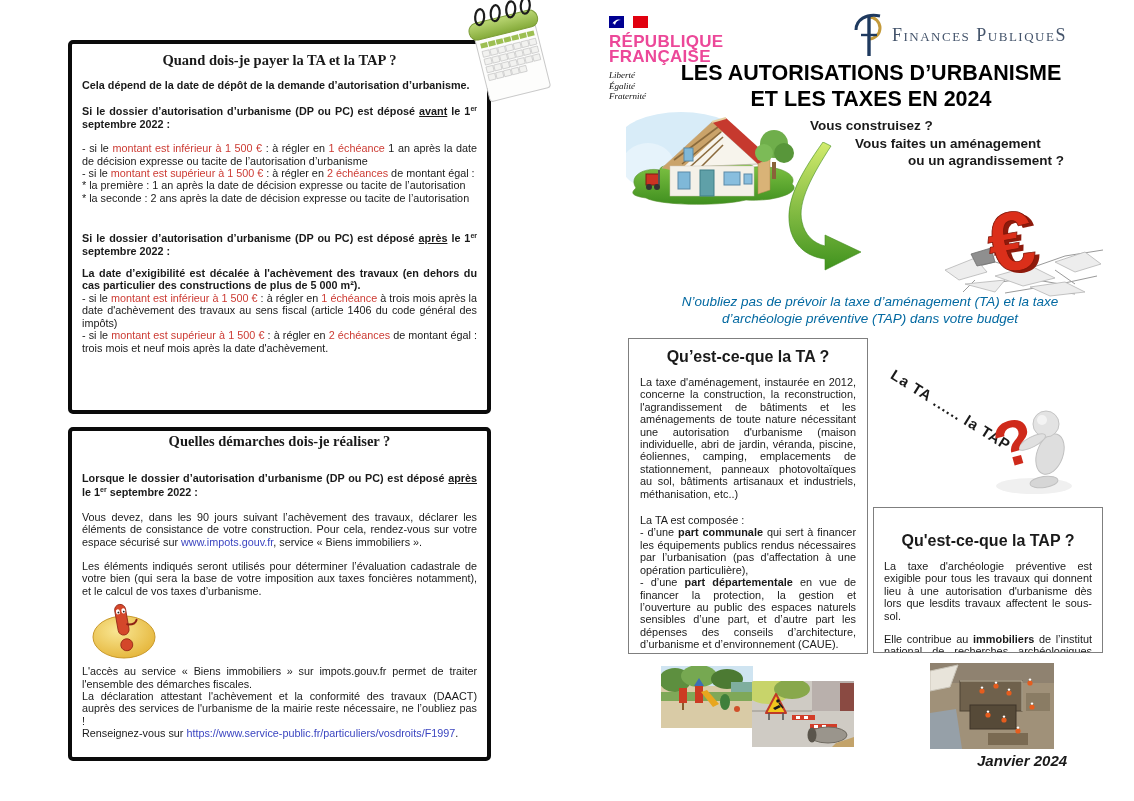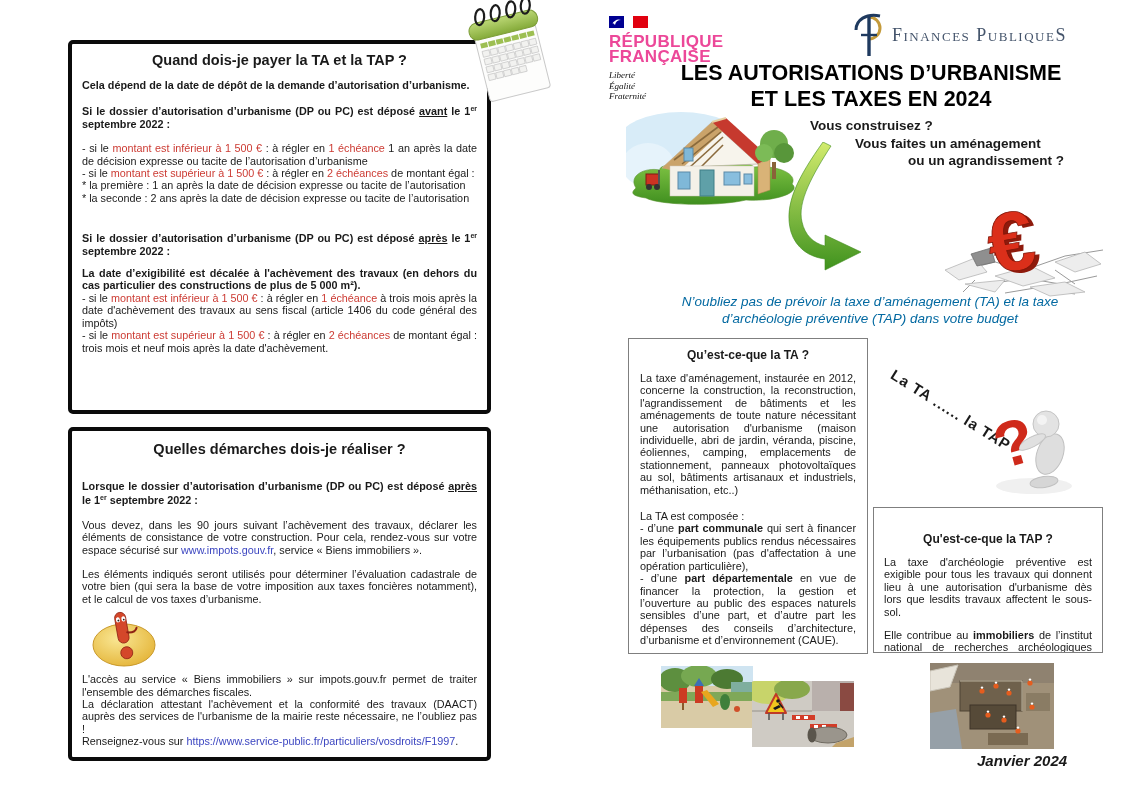--- a/index.html
+++ b/index.html
@@ -1,26 +1,26 @@
 <!DOCTYPE html>
 <html><head>
 <meta charset="utf-8">
 <style>
   html,body{margin:0;padding:0;background:#ffffff;}
   .page{position:relative;width:1134px;height:801px;background:#fff;overflow:hidden;
         font-family:"Liberation Sans",sans-serif;color:#1a1a1a;}
   
   .bbox{position:absolute;border:4px solid #0b0b0b;border-radius:5px;background:#fff;
         box-sizing:border-box;padding:8px 10px;}
-  .bbox h2{margin:0 0 10px 0;font-size:14.5px;line-height:17px;font-weight:bold;text-align:center;}
+  .bbox h2{margin:0 0 10px 0;font-size:14.5px;line-height:17px;font-weight:bold;text-align:center;font-family:Liberation Serif, serif;}
   .bbox p{margin:0;font-size:10.8px;line-height:12.4px;text-align:justify;}
   
   .gbox{position:absolute;border:1px solid #7f7f7f;background:#fff;box-sizing:border-box;
         padding:9px 11px;overflow:hidden;}
-  .gbox h3{margin:0 0 10px 0;font-size:12px;font-weight:bold;text-align:center;}
+  .gbox h3{margin:0 0 10px 0;font-size:16px;font-weight:bold;text-align:center;}
   .gbox p{margin:0;font-size:10.9px;line-height:12.4px;text-align:justify;}
   
   .b{font-weight:bold}.u{text-decoration:underline}.red{color:#cc3b33}
   .link{color:#3b45c0;cursor:pointer}.sup{font-size:7px;vertical-align:4px}
   .mb12{margin-bottom:12px!important}.mb10{margin-bottom:10px!important}
   .mb26{margin-bottom:26px!important}.mb4{margin-bottom:4px!important}
   .mb22{margin-bottom:22px!important}
   
   .rf{position:absolute;left:609px;top:16px;width:130px;}
   .rf .name{font-weight:bold;font-size:17px;line-height:15px;letter-spacing:.3px;color:#ec4899;}
@@ -111,21 +111,21 @@
           <rect x="21" y="69" width="7" height="6"></rect>
             <rect x="29" y="69" width="7" height="6"></rect>
             <rect x="37" y="69" width="7" height="6"></rect>
             <rect x="45" y="69" width="7" height="6"></rect>
             <rect x="53" y="69" width="7" height="6"></rect>
         </g>
       </g>
     </svg>
   </div>
 
-  <div class="bbox" style="left:68px;top:427px;width:423px;height:334px;padding-top:10px;">
+  <div class="bbox" style="left:68px;top:427px;width:423px;height:334px;padding-top:2px;">
     <h2 class="mb22">Quelles démarches dois-je réaliser ?</h2>
     <p class="mb12"><span class="b">Lorsque le dossier d’autorisation d’urbanisme (DP ou PC) est déposé </span><span class="b u">après</span><span class="b"> le 1</span><span class="b sup">er</span><span class="b"> septembre 2022 :</span></p>
     <p class="mb12"><span>Vous devez, dans les 90 jours suivant l’achèvement des travaux, déclarer les éléments de consistance de votre construction. Pour cela, rendez-vous sur votre espace sécurisé sur </span><span class="link">www.impots.gouv.fr</span><span>, service « Biens immobiliers ».</span></p>
     <p class="mb4"><span>Les éléments indiqués seront utilisés pour déterminer l’évaluation cadastrale de votre bien (qui sera la base de votre imposition aux taxes foncières notamment), et le calcul de vos taxes d’urbanisme.</span></p>
     <div style="height:60px;margin:2px 0 4px 6px;">
       <svg width="76" height="60" viewBox="0 0 76 60">
         <defs>
           <radialGradient id="yGrad" cx="0.4" cy="0.35" r="0.8">
             <stop offset="0" stop-color="#f9e794"></stop>
               <stop offset="1" stop-color="#e2ae2d"></stop>

